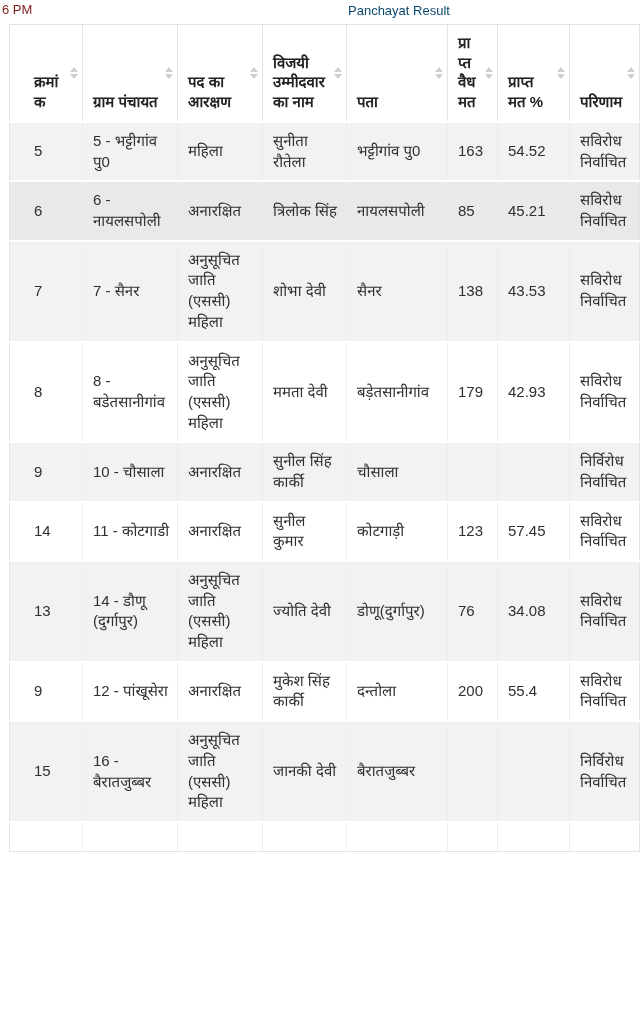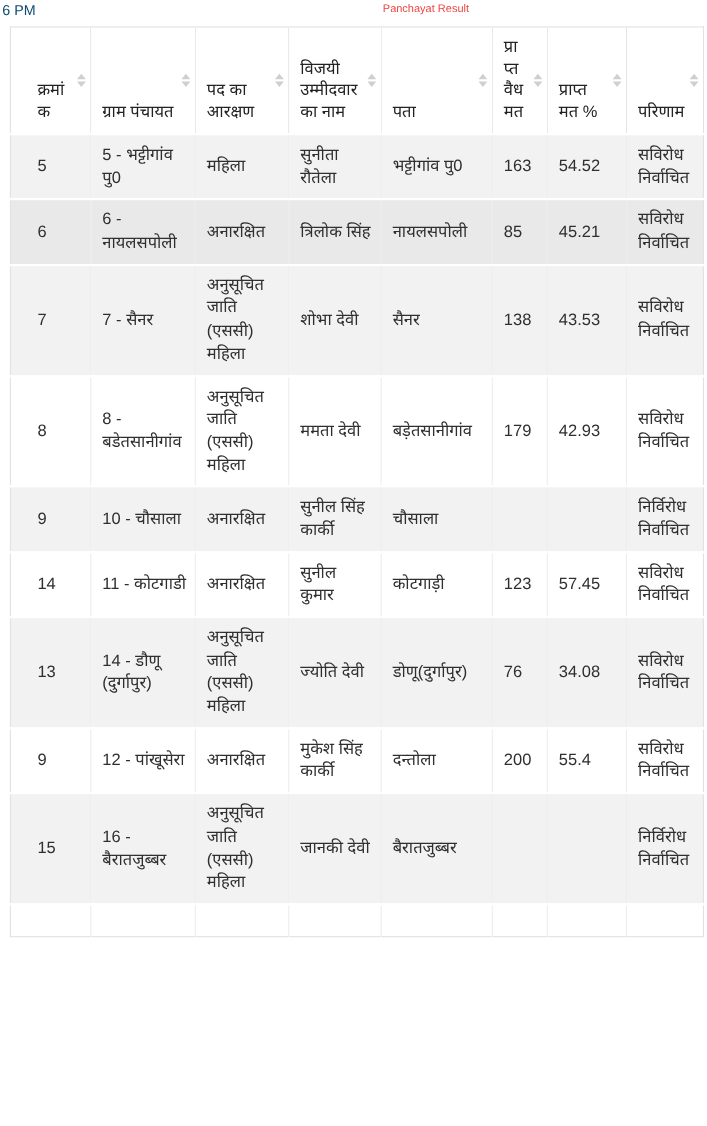--- a/index.html
+++ b/index.html
@@ -7,25 +7,25 @@
     width: 643px; height: 1024px;
     overflow: hidden;
     background: #ffffff;
     font-family: "Liberation Sans", "DejaVu Sans", sans-serif;
     color: #2f2f2f;
   }
   
   .topbar { position: relative; height: 24px; width: 100%; }
   .status-time {
     position: absolute; left: 2px; top: 2px;
-    font-size: 13px; color: #0c4a6e;
+    font-size: 13px; color: #7f1d1d;
   }
   .page-title {
     position: absolute; left: 348px; top: 3px;
-    font-size: 10px; color: #ef4444;
+    font-size: 13px; color: #0c4a6e;
   }
   
   table.results {
     margin-left: 9px;
     width: 630px;
     border-collapse: collapse;
     table-layout: fixed;
     border: 1px solid #e2e2e4;
     font-size: 15px;
   }
@@ -35,21 +35,21 @@
   col.c3 { width: 84px; }
   col.c4 { width: 101px; }
   col.c5 { width: 50px; }
   col.c6 { width: 72px; }
   col.c7 { width: 70px; }
   thead th {
     position: relative;
     height: 88px;
     vertical-align: bottom;
     text-align: left;
-    font-weight: normal;
+    font-weight: bold;
     font-size: 15px;
     line-height: 1.3;
     color: #222;
     background: #ffffff;
     padding: 8px 16px 10px 10px;
     border-left: 1px solid #e4e4e6;
     border-bottom: 1px solid #dfdfe1;
     word-wrap: break-word;
     margin-top: 43px;
   }

